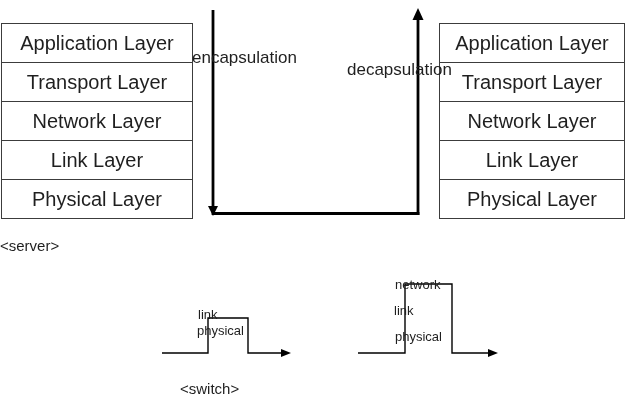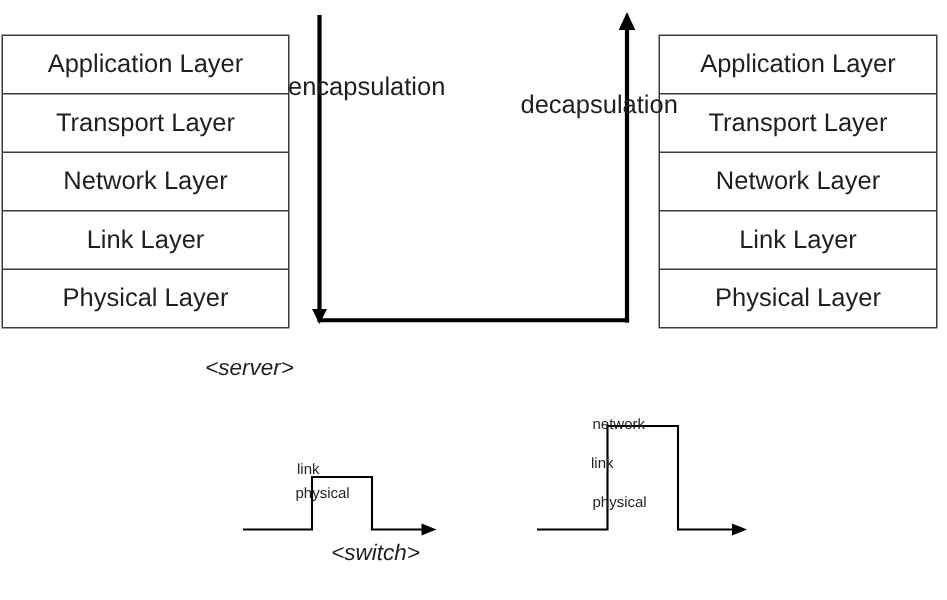--- a/index.html
+++ b/index.html
@@ -26,32 +26,32 @@
     box-sizing: content-box;
   }
   .stack-left  { left: 1px;   width: 190px; }
   .stack-right { left: 439px; width: 184px; }
   .stack .row {
     height: 38px;
     border-bottom: 1px solid #3c3c3c;
     display: flex;
     align-items: center;
     justify-content: center;
-    font-size: 17px;
+    font-size: 20px;
     white-space: nowrap;
   }
   .stack .row:last-child { border-bottom: none; }
   .lbl {
     position: absolute;
     white-space: nowrap;
     line-height: 1.15;
   }
   .flow-lbl { font-size: 17px; }
-  .caption  { font-size: 15px; text-align: right; font-style: italic; }
-  .mini-lbl { font-size: 10px; padding-left: 48px; }
+  .caption  { font-size: 15px; text-align: left; }
+  .mini-lbl { font-size: 13px; padding-left: 48px; }
 </style>
 </head>
 <body>
 
 <div class="canvas">
 
   <svg class="svg-overlay" viewBox="0 0 631 400" xmlns="http://www.w3.org/2000/svg">
 
     <path d="M 213 10 L 213 207" fill="none" stroke-width="2.8" stroke="#000000"></path>
     <polygon points="208,206 218,206 213,216" fill="#000000"></polygon>
@@ -84,19 +84,19 @@
     <div class="row">Physical Layer</div>
   </div>
 
   <div class="lbl flow-lbl" style="left:192px; top:48px;">encapsulation</div>
   <div class="lbl flow-lbl" style="left:334px; top:60px;margin-left:13px;">decapsulation</div>
 
   <div class="lbl caption" style="left:0px; top:237px; width:196px;">&lt;server&gt;</div>
 
   <div class="lbl mini-lbl" style="left:150px; top:308px;">link</div>
   <div class="lbl mini-lbl" style="left:149px; top:324px;">physical</div>
-  <div class="lbl caption" style="left:180px; top:360px; width:100px;">&lt;switch&gt;</div>
+  <div class="lbl caption" style="left:180px; top:380px; width:100px;">&lt;switch&gt;</div>
 
   <div class="lbl mini-lbl" style="left:347px; top:278px;">network</div>
   <div class="lbl mini-lbl" style="left:346px; top:304px;">link</div>
   <div class="lbl mini-lbl" style="left:347px; top:330px;">physical</div>
 
 </div>
 
 </body></html>

